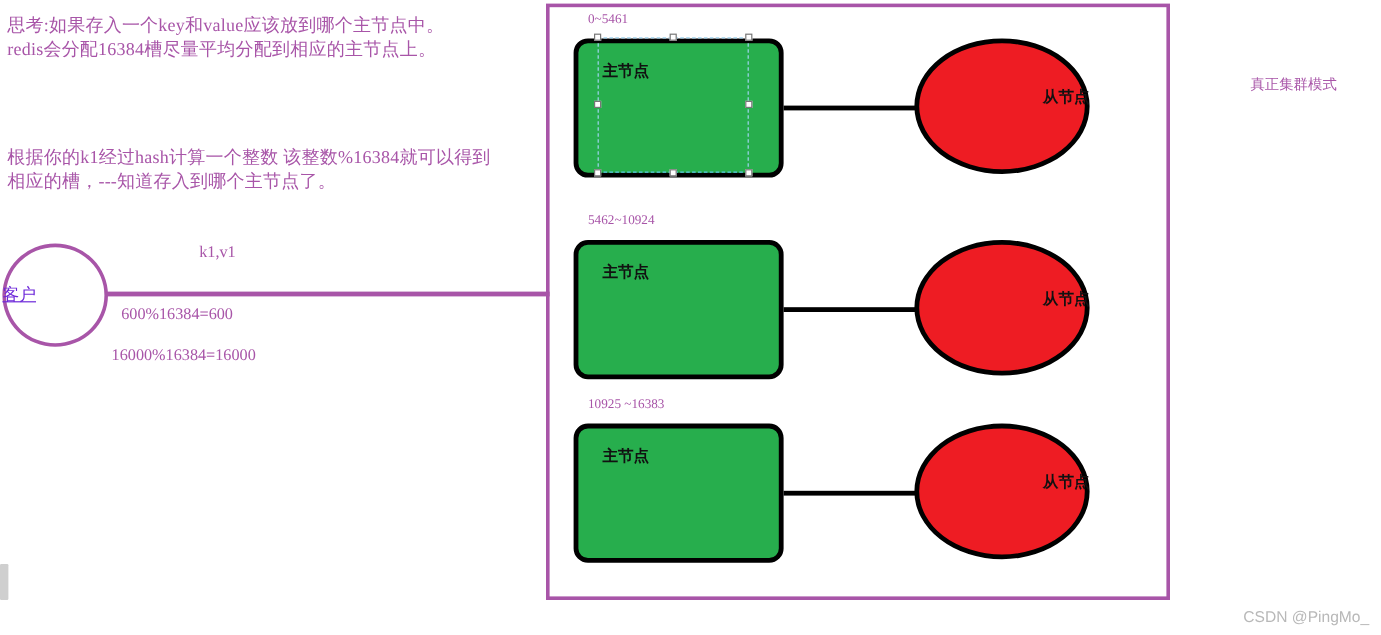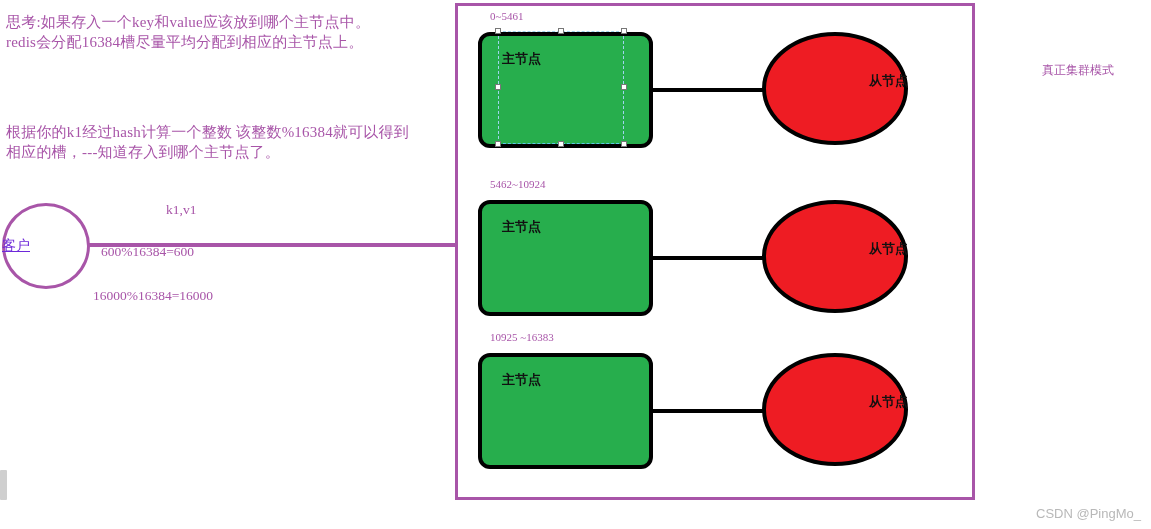--- a/index.html
+++ b/index.html
@@ -32,21 +32,21 @@
   #note-mid   { left: 6px;  top: 74px; margin-top: 48px; }
 
   .inline-label {
     position: absolute;
     color: #a855a8;
     font-family: "Liberation Serif", serif;
     font-size: 13.5px;
     white-space: pre;
   }
   #label-kv      { left: 136px; top: 202px; margin-left: 30px; }
-  #label-mod1    { left: 101px; top: 244px; }
+  #label-mod1    { left: 101px; top: 254px; }
   #label-mod2    { left: 93px;  top: 288px; }
 
   
   #client-circle {
     position: absolute;
     left: 2px;
     top: 203px;
     width: 88px;
     height: 86px;
     border: 3px solid #a855a8;

